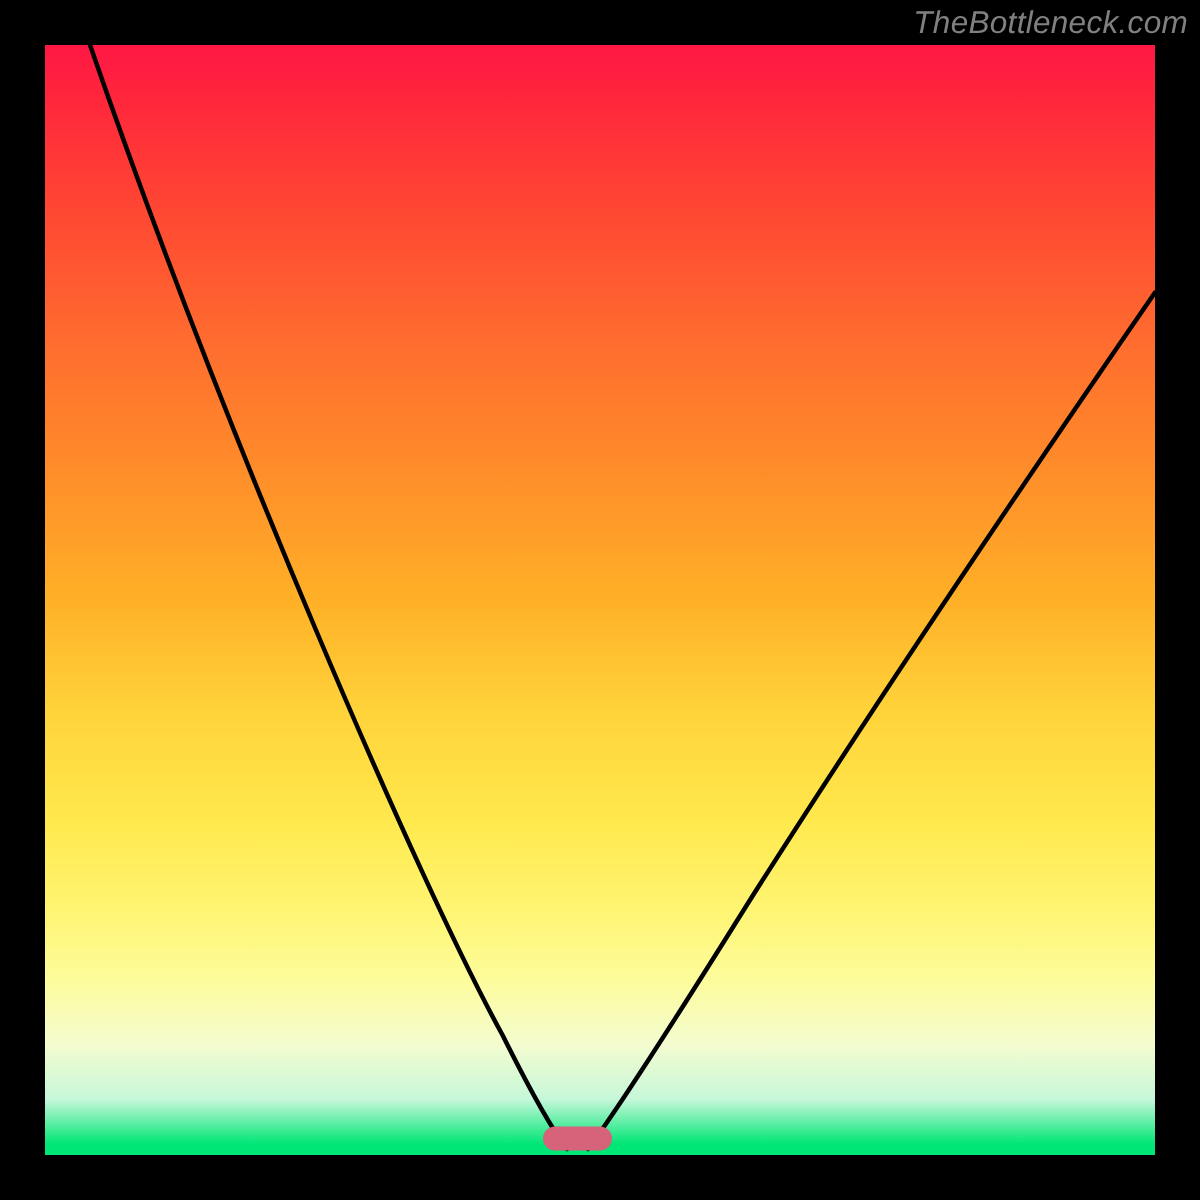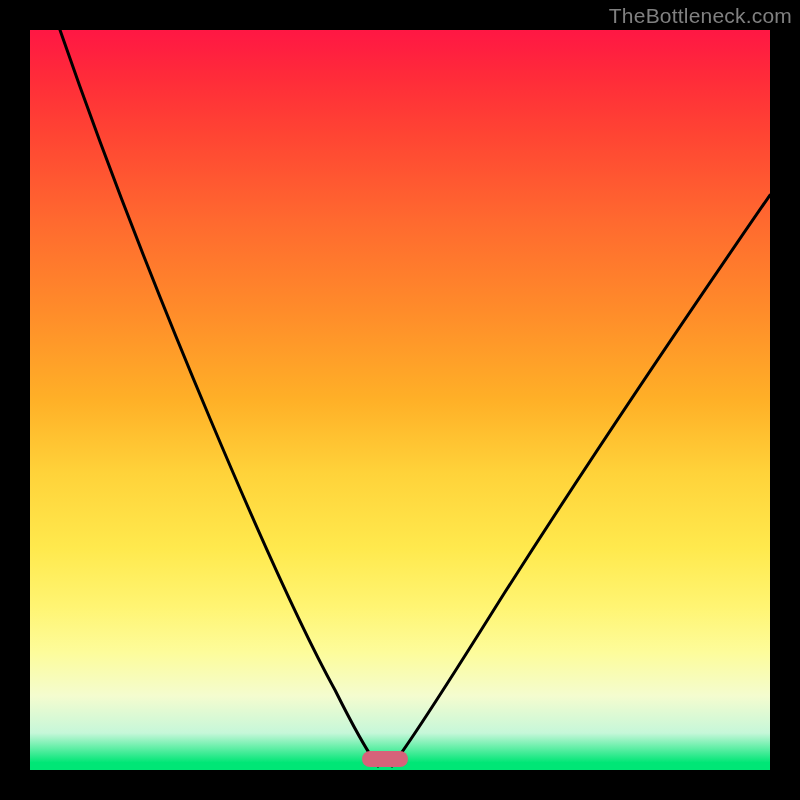--- a/index.html
+++ b/index.html
@@ -69,20 +69,21 @@
   }
   .watermark {
     position: absolute;
     top: 4px;
     right: 8px;
     color: #808080;
     font-size: 21px;
     font-weight: 500;
     letter-spacing: 0.2px;
     z-index: 10;
+    font-style: italic;
   }
 </style>
 </head>
 <body>
 
 <div class="frame">
 
   <div class="watermark">TheBottleneck.com</div>
 
   <div class="plot-area">

